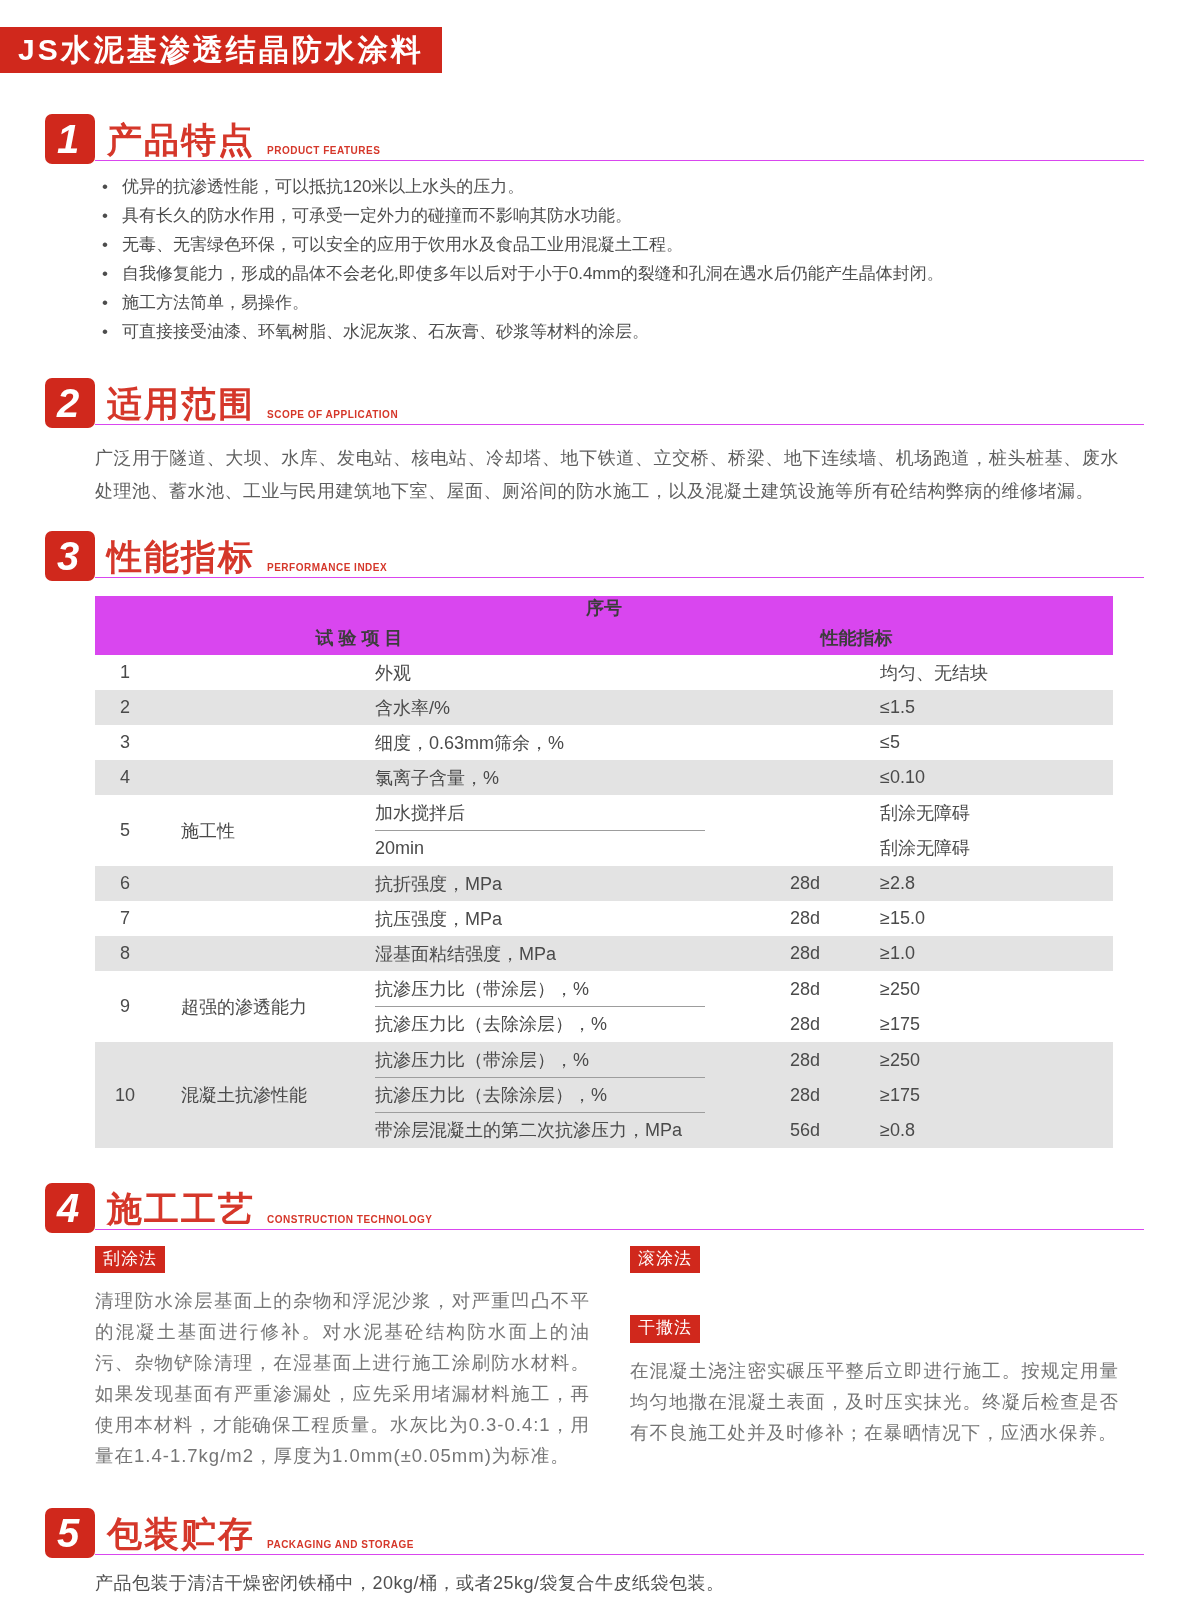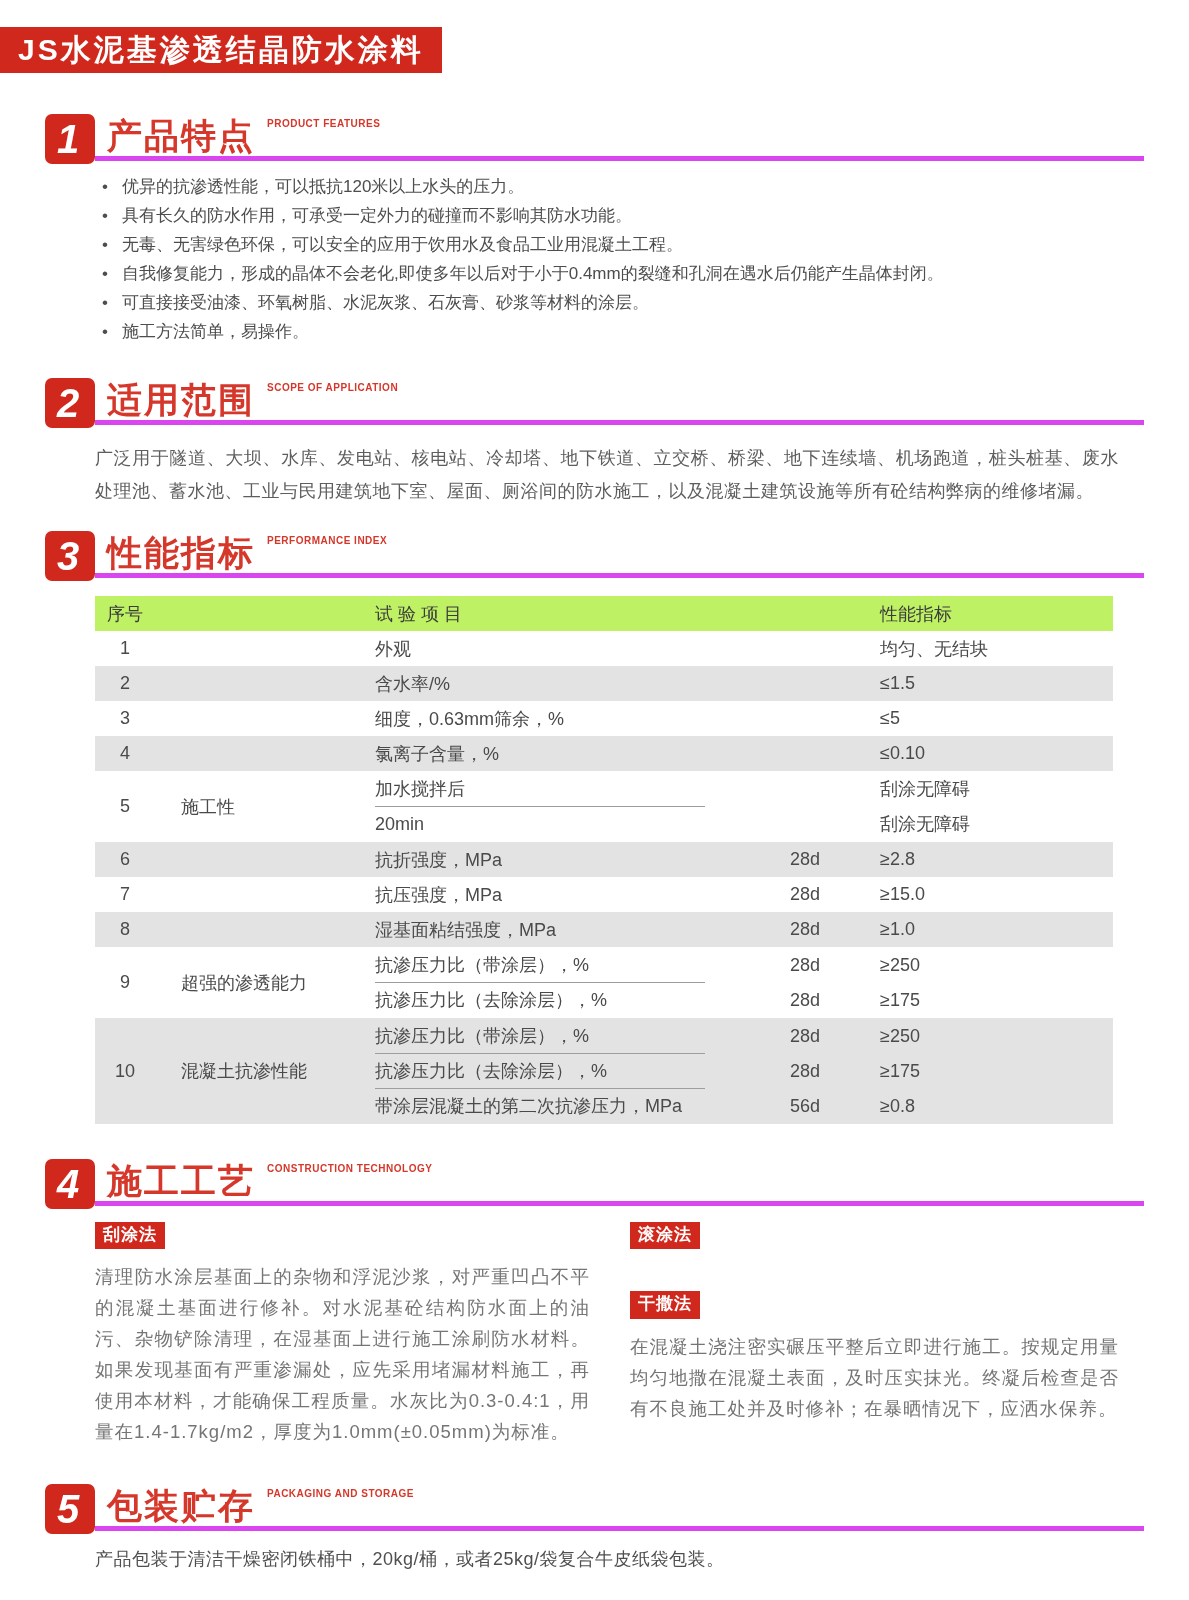--- a/index.html
+++ b/index.html
@@ -19,22 +19,22 @@
   
   .sec-header { display:flex; align-items:flex-end; margin:0 45px; }
   .sec-num {
     width:50px; height:50px; background:#d0281c; border-radius:7px;
     color:#ffffff; font-size:40px; font-weight:bold; font-style:italic;
     display:flex; align-items:center; justify-content:center;
     padding-right:4px; box-sizing:border-box; flex:0 0 auto;
     position:relative; top:3px;
   }
   .sec-title-wrap {
-    flex:1; display:flex; align-items:flex-start;
-    border-bottom:5px solid #d946ef; padding:0 0 3px 12px; margin-left:0;
+    flex:1; display:flex; align-items:flex-end;
+    border-bottom:1px solid #d946ef; padding:0 0 3px 12px; margin-left:0;
   }
   .sec-title {
     color:#d5372a; font-size:35px; font-weight:bold; letter-spacing:2px; line-height:1;
   }
   .sec-sub {
     color:#d5372a; font-size:10px; font-weight:bold; letter-spacing:0.5px;
     margin-left:12px; line-height:1.25; text-transform:uppercase;
   }
   
   .features { margin:16px 45px 0 100px; padding:0; list-style:none; }
@@ -47,37 +47,37 @@
   }
   
   .scope-text {
     margin:17px 70px 0 95px; font-size:18px; line-height:33px;
     color:#5e5e5e; text-align:justify; letter-spacing:0.5px;
   }
   
   .ptable { margin:18px 0 0 95px; width:1018px; font-size:18px; color:#4a4a4a; }
   .trow { display:flex; align-items:center; min-height:35px; }
   .trow.shade { background:#e3e3e3; }
-  .trow.thead { background:#bef264; min-height:34px; font-weight:normal; color:#3c3c3c; }
+  .trow.thead { background:#d946ef; min-height:34px; font-weight:bold; color:#3c3c3c;flex-direction:column; }
   .c-no { width:60px; text-align:center; flex:0 0 auto; }
   .c-group { width:220px; padding-left:26px; box-sizing:border-box; flex:0 0 auto; }
   .c-items { flex:1; display:flex; flex-direction:column; justify-content:center; padding:3px 0; }
   .c-item { display:flex; align-items:center; min-height:30px;justify-content:flex-end; }
   .c-item.single { min-height:29px; }
   .c-test { width:415px; flex:0 0 auto; box-sizing:border-box; padding-right:10px; }
   .c-age { width:90px; flex:0 0 auto; }
   .c-value { flex:1; }
   .item-divider { width:330px; border-top:1px solid #9d9d9d; margin:2px 0; }
   
   .construction { display:flex; margin:16px 70px 0 95px; }
   .col-left { width:495px; flex:0 0 auto; }
   .col-right { flex:1; margin-left:40px; }
   .method-badge {
     display:inline-block; background:#d0281c; color:#ffffff;
-    font-size:17px; font-weight:bold; padding:3px 8px 4px 8px; line-height:1.2;
+    font-size:17px; font-weight:normal; padding:3px 8px 4px 8px; line-height:1.2;
     letter-spacing:1px;
   }
   .method-text {
     margin-top:12px; font-size:18.5px; line-height:31px; color:#757575;
     text-align:justify; letter-spacing:1px;
   }
   .roll-block { margin-bottom:42px; }
   
   .packaging-text {
     margin:14px 70px 0 95px; font-size:18px; line-height:28px; color:#4f4f4f;
@@ -102,22 +102,22 @@
     <div class="sec-title-wrap">
       <span class="sec-title">产品特点</span>
       <span class="sec-sub">PRODUCT FEATURES</span>
     </div>
   </div>
   <ul class="features">
     <li>优异的抗渗透性能，可以抵抗120米以上水头的压力。</li>
     <li>具有长久的防水作用，可承受一定外力的碰撞而不影响其防水功能。</li>
     <li>无毒、无害绿色环保，可以安全的应用于饮用水及食品工业用混凝土工程。</li>
     <li>自我修复能力，形成的晶体不会老化,即使多年以后对于小于0.4mm的裂缝和孔洞在遇水后仍能产生晶体封闭。</li>
+    <li>施工方法简单，易操作。</li>
     <li>可直接接受油漆、环氧树脂、水泥灰浆、石灰膏、砂浆等材料的涂层。</li>
-    <li>施工方法简单，易操作。</li>
   </ul>
 
   <div class="spacer-s2"></div>
   <div class="sec-header">
     <div class="sec-num">2</div>
     <div class="sec-title-wrap">
       <span class="sec-title">适用范围</span>
       <span class="sec-sub">SCOPE OF APPLICATION</span>
     </div>
   </div>

